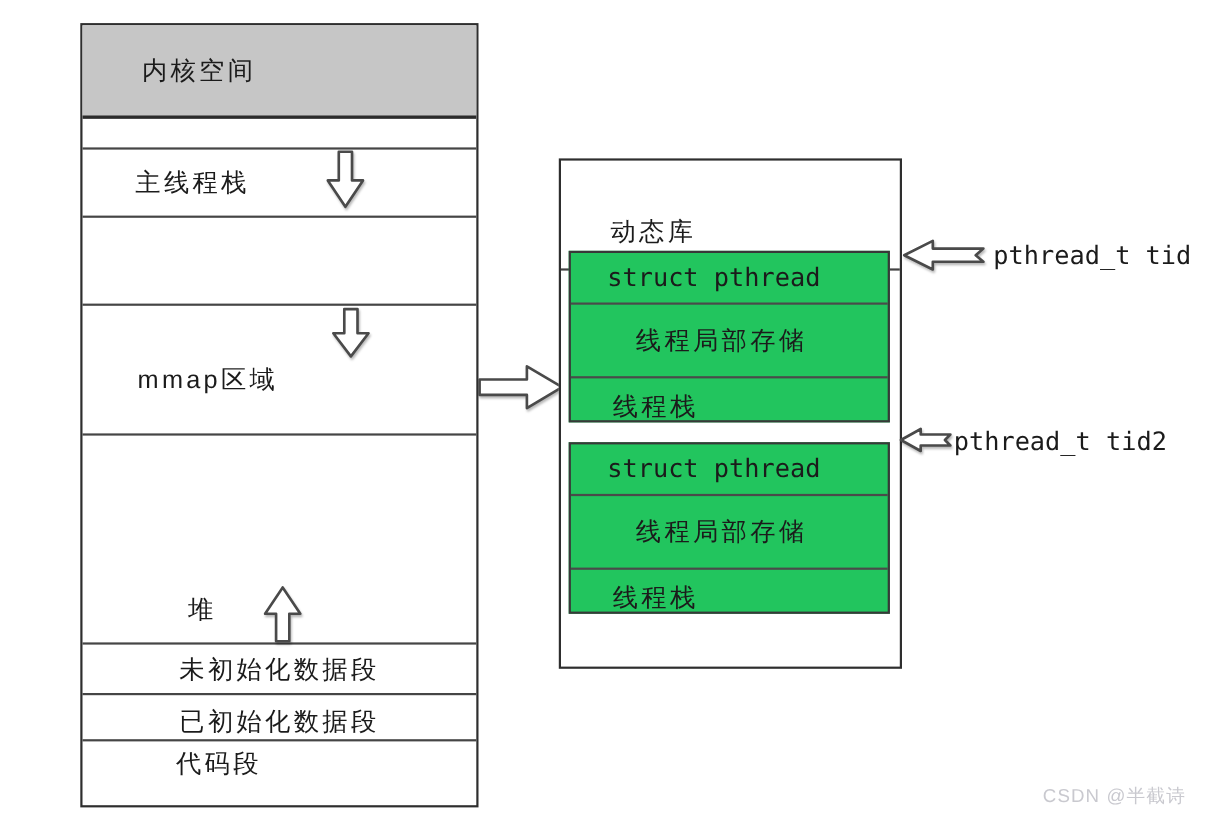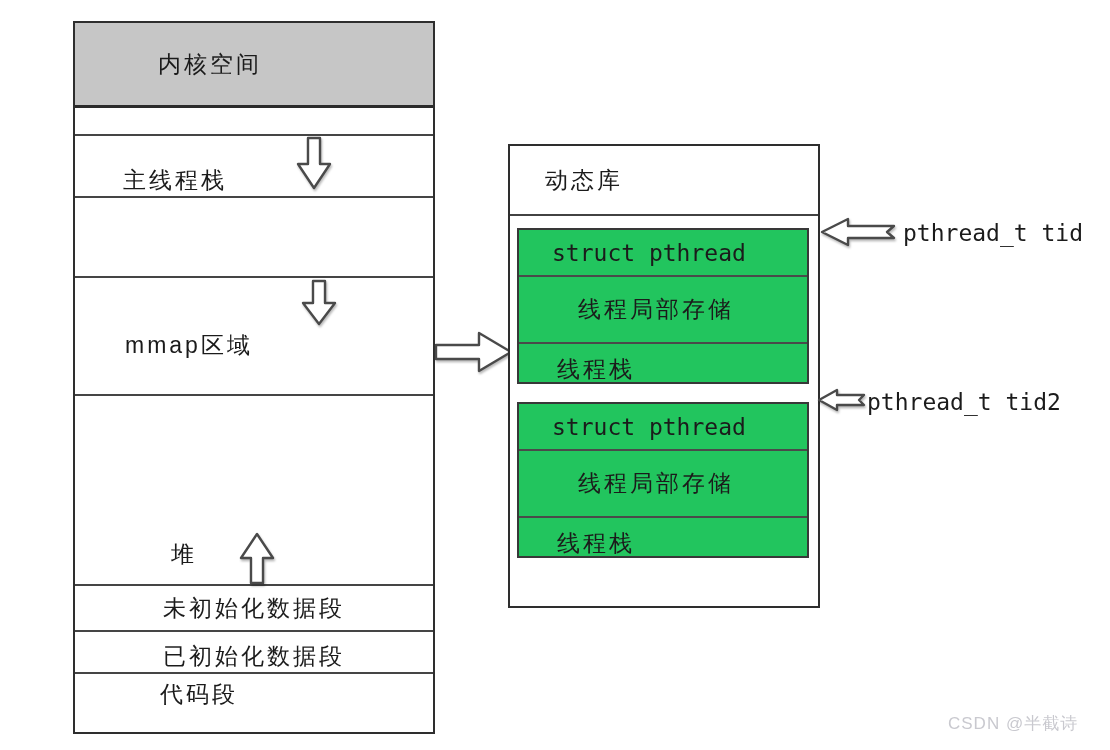--- a/index.html
+++ b/index.html
@@ -29,60 +29,61 @@
   }
   .sect.last { border-bottom: none; }
 
   .sect-kernel {
     height: 85px;
     background: #c6c6c6;
     border-bottom: 3px solid #2b2b2b;
     display: flex; align-items: center;
   }
   .sect-band   { height: 28px; }
-  .sect-mstack { height: 62px; display: flex; align-items: flex-end; }
+  .sect-mstack { height: 62px; display: flex; align-items: center; }
   .sect-spacer { height: 80px; }
   .sect-mmap   { height: 118px; }
   .sect-heap   { height: 190px; }
   .sect-bss    { height: 46px; display: flex; align-items: center; justify-content: center; }
   .sect-data   { height: 42px; display: flex; align-items: flex-end; justify-content: center; }
   .sect-code   { height: 41px; display: flex; align-items: center; }
 
   .cn {
     font-size: 23px;
     letter-spacing: 3px;
     color: #1b1b1b;
     white-space: nowrap;
   }
   .mono {
     font-family: "DejaVu Sans Mono", "Liberation Mono", monospace;
     font-size: 23px;
     color: #1b1b1b;
     white-space: nowrap;
   }
 
-  .lbl-kernel { padding-left: 83px; }
+  .lbl-kernel { padding-left: 54px; }
   .lbl-mstack { padding-left: 48px; }
   .lbl-mmap   { position: absolute; left: 50px; top: 52px; }
   .lbl-heap   { position: absolute; left: 96px; bottom: 14px; }
   .lbl-code   { padding-left: 85px; }
 
   
   .lib-box {
     position: absolute;
     left: 508px; top: 144px;
     width: 312px; height: 464px;
     border: 2px solid #2e2e2e;
     background: #fff;
   }
   .lib-header {
     height: 70px;
     border-bottom: 2px solid #424242;
     display: flex; align-items: center;
-    padding-left: 35px;
+    padding-left: 45px;
+    margin-top: 30px;
   }
   .thread-box {
     position: absolute;
     left: 7px; width: 292px; height: 156px;
     border: 2px solid #383838;
     background: #22c55e;
   }
   .thread-box.tb1 { top: 82px; }
   .thread-box.tb2 { top: 256px; }
   .trow {

